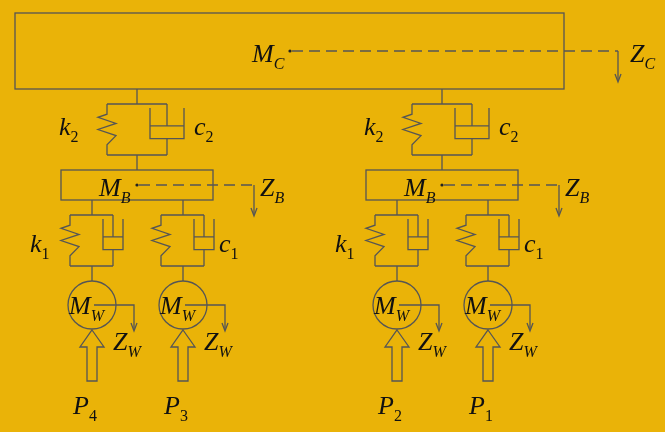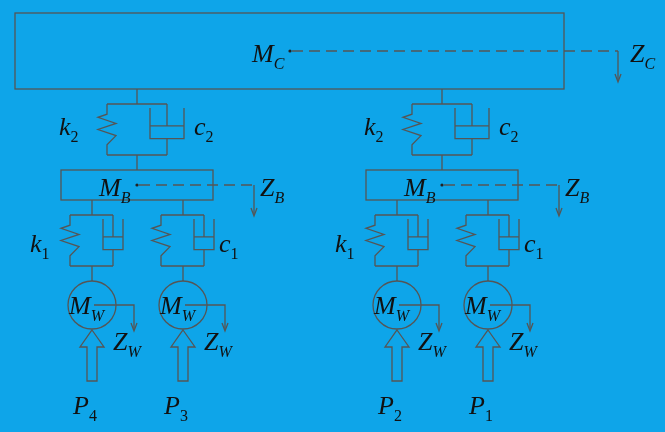--- a/index.html
+++ b/index.html
@@ -1,16 +1,16 @@
 <!DOCTYPE html>
 <html><head>
 <meta charset="utf-8">
 <style>
   html, body { margin: 0; padding: 0; background: #ffffff; }
-  #canvas { position: relative; width: 665px; height: 432px; overflow: hidden; background: #0ea5e9; }
+  #canvas { position: relative; width: 665px; height: 432px; overflow: hidden; background: #eab308; }
   svg { position: absolute; left: 0; top: 0; }
   .ln { stroke: #555; stroke-width: 1.3; fill: none; }
   .dash { stroke: #555; stroke-width: 1.3; fill: none; stroke-dasharray: 11 6; }
   .lbl { font-family: "Liberation Serif", serif; font-style: italic; fill: #111; }
   .main { font-size: 26px; }
   .sub { font-size: 16px; font-style: italic; }
   .subn { font-size: 16px; font-style: normal; }
 </style>
 </head>
 <body>

